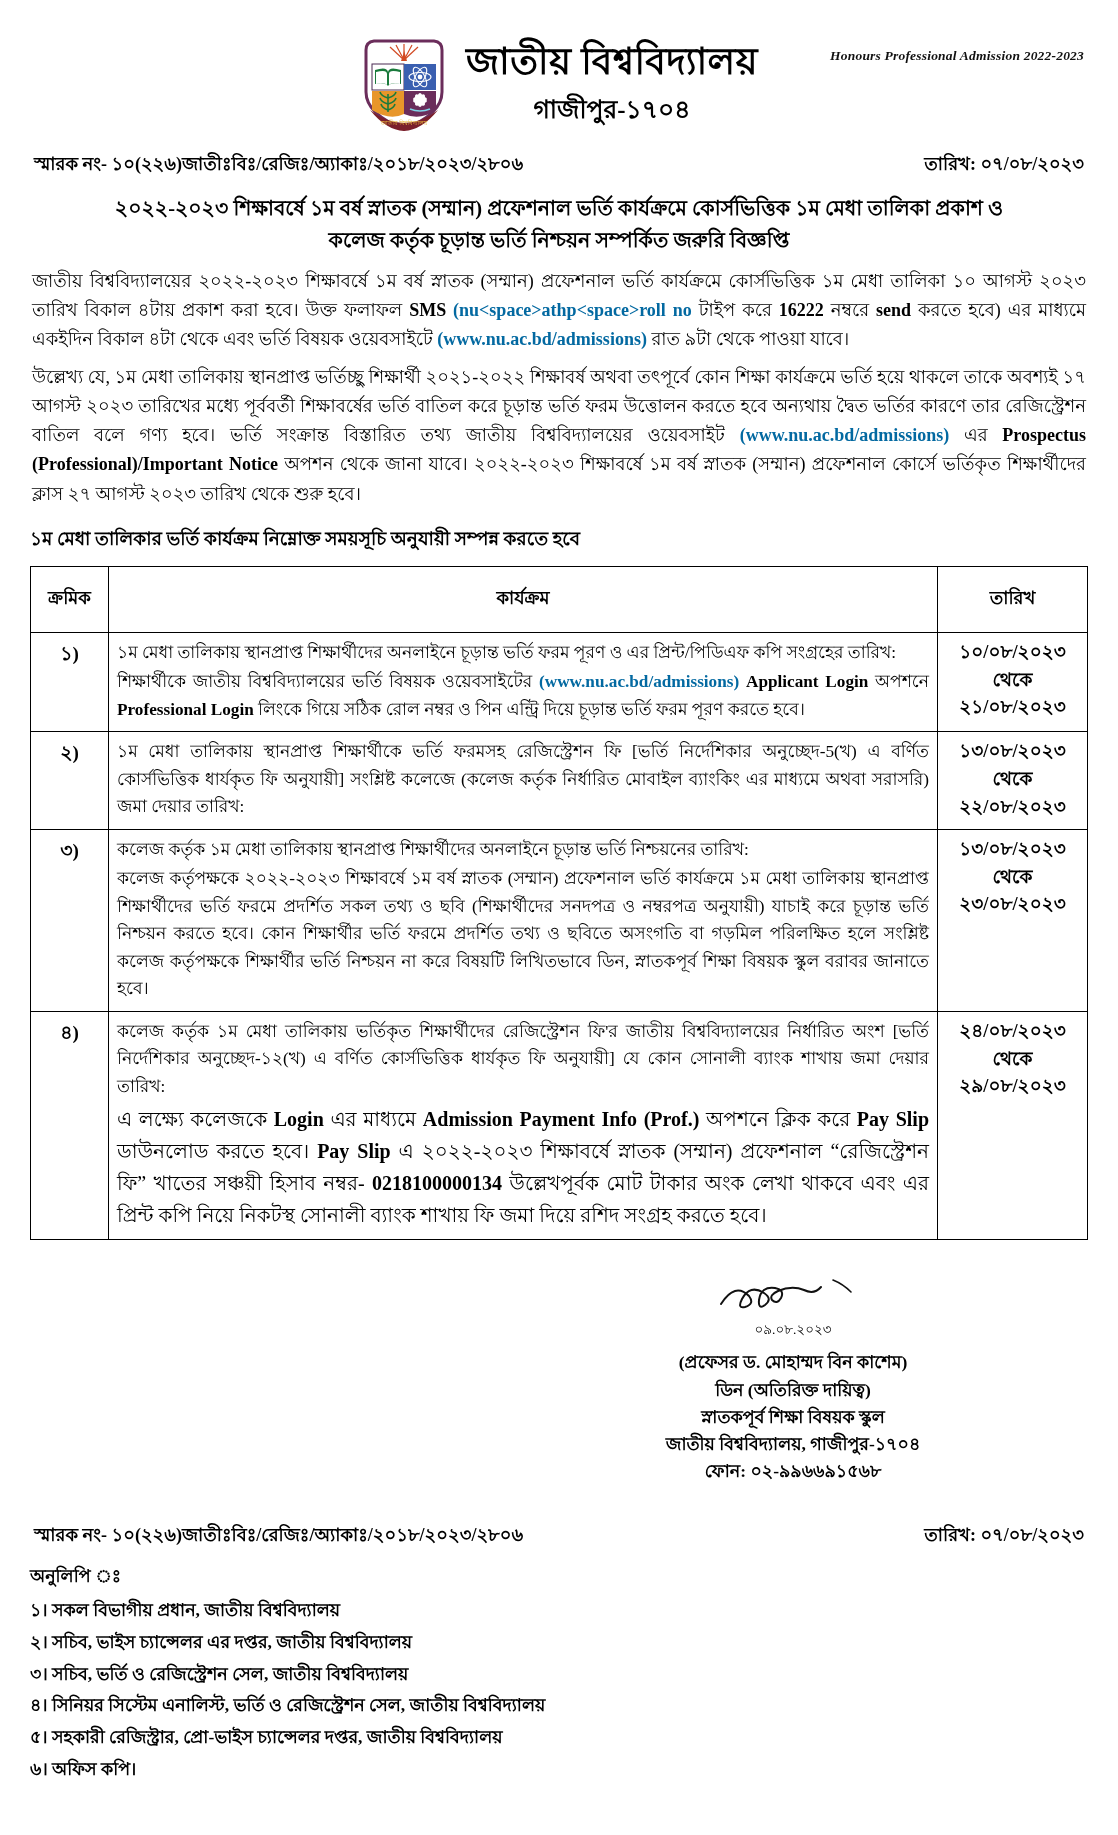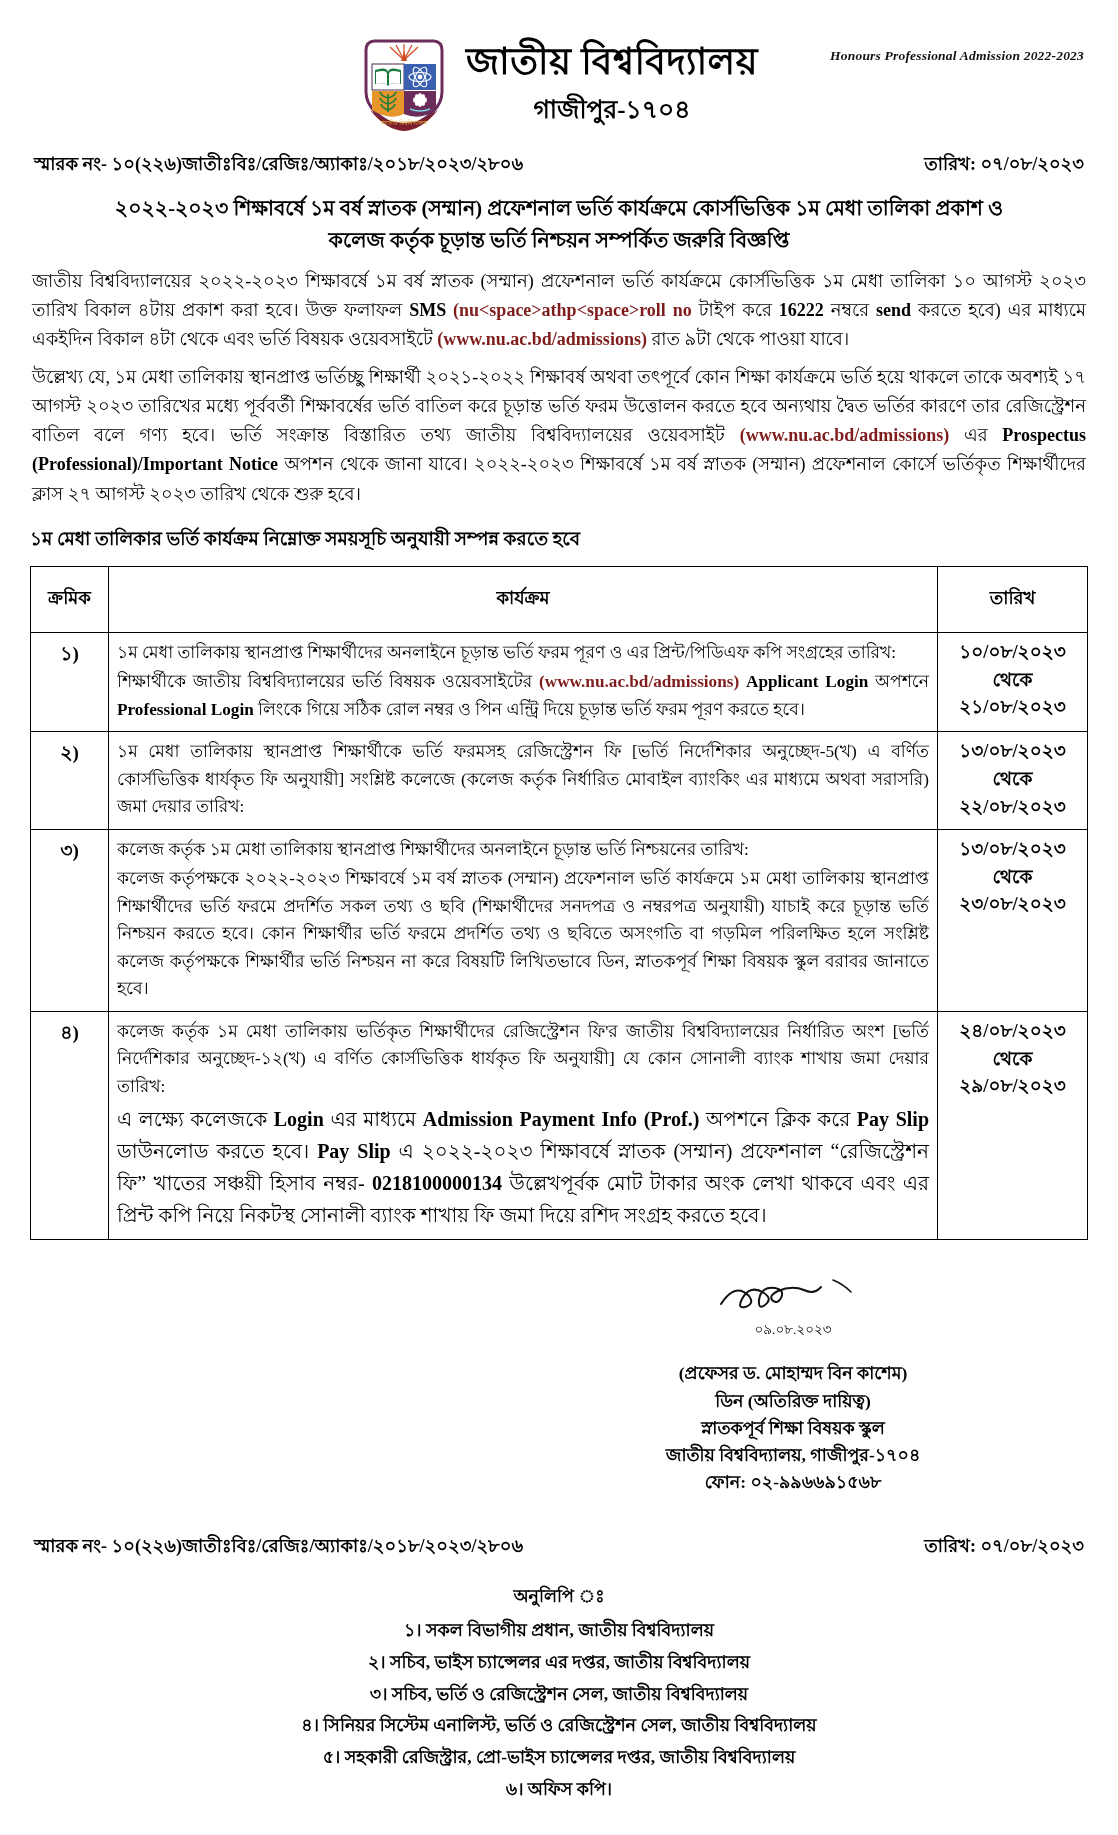--- a/index.html
+++ b/index.html
@@ -89,21 +89,21 @@
 
   
   .para {
     font-size: 18px;
     line-height: 1.62;
     text-align: justify;
     text-justify: inter-word;
     margin: 9px 2px;
   }
   .blue {
-    color: #7f1d1d;
+    color: #0369a1;
     font-weight: bold;
   }
   .en {
     font-family: "Liberation Serif", serif;
     font-weight: bold;
   }
 
   .subtitle {
     text-align: left;
     font-size: 18.5px;
@@ -169,39 +169,38 @@
     margin-right: 80px;
     text-align: center;
   }
   .scribble {
     height: 44px;
     margin-bottom: 2px;
   }
   .sig-date {
     font-size: 13.5px;
     font-weight: normal;
-    margin-bottom: 20px;
+    margin-bottom: 9px;
   }
 
   
   .footer-memo {
     display: flex;
     justify-content: space-between;
     align-items: baseline;
     font-size: 18px;
     font-weight: bold;
     margin-top: 36px;
     padding: 0 4px;
   }
   .copylist {
-    margin-top: 18px;
+    margin-top: 9px;
     font-size: 17.5px;
     font-weight: bold;
     line-height: 1.82;
-    text-align: center;
   }
   .copylist .hdr { margin-bottom: 2px; }
   .copylist ol {
     list-style: none;
     margin: 0;
     padding: 0;
   }
   .copylist li { margin: 0; }
   .sig2 { margin-top: 54px; }
 </style>

